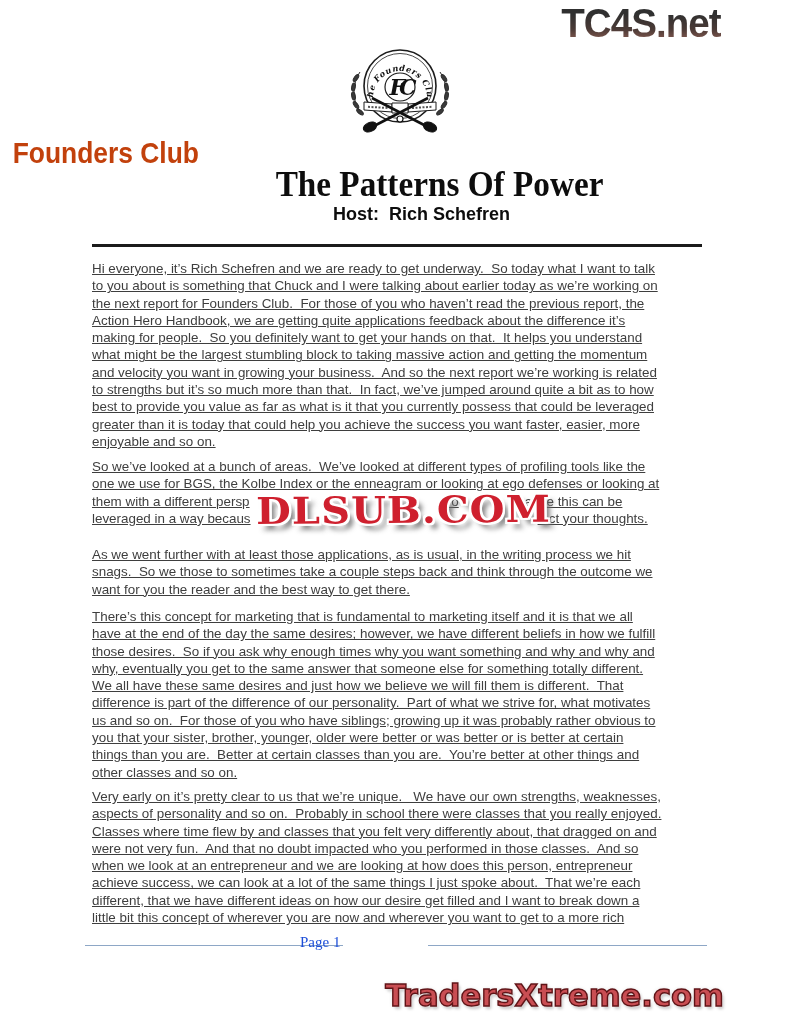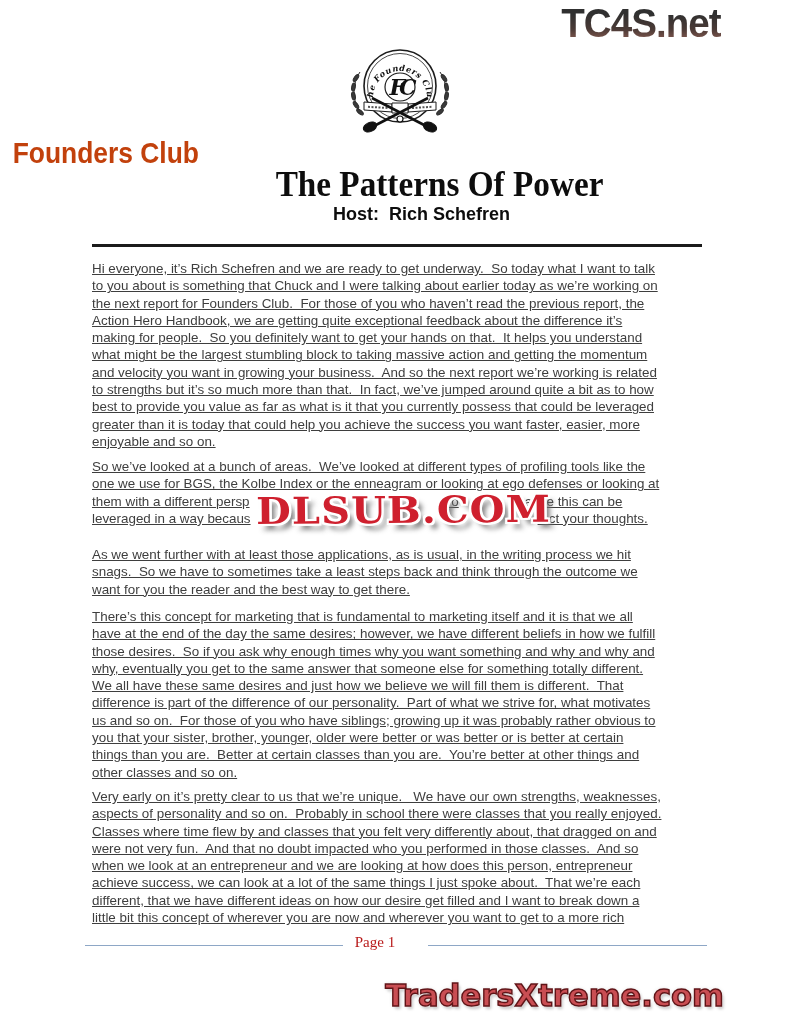--- a/index.html
+++ b/index.html
@@ -40,22 +40,22 @@
          letter-spacing:1px;transform:scaleX(1.08) rotate(-0.5deg);transform-origin:left top;
          text-shadow:
            -2px -2px 0 #ffffff, 2px -2px 0 #ffffff, -2px 2px 0 #ffffff, 2px 2px 0 #ffffff,
             0 -2px 0 #ffffff, 0 2px 0 #ffffff, -2px 0 0 #ffffff, 2px 0 0 #ffffff,
             5px 6px 5px rgba(110,110,110,.85);}
 
   
   .foot-line{position:absolute;height:1px;background:#8ea7c6;top:945px;}
   .foot-line.l{left:85px;width:258px;}
   .foot-line.r{left:428px;width:279px;}
-  .pagelabel{position:absolute;left:300px;top:934px;width:150px;text-align:center;
-             font-family:"Liberation Serif",serif;font-size:15px;color:#b91c1c;}
+  .pagelabel{position:absolute;left:300px;top:934px;width:150px;text-align:left;
+             font-family:"Liberation Serif",serif;font-size:15px;color:#1d4ed8;}
 
   
   .traders{position:absolute;right:3px;top:978px;
            font-family:"DejaVu Sans",sans-serif;font-weight:bold;font-size:30px;color:#c94e53;
            letter-spacing:0px;transform:scaleX(1.02);transform-origin:right top;
            -webkit-text-stroke:1.4px #5f1316;
            text-shadow:0 0 2px #e9e9e9,0 0 4px #dcdcdc,2px 3px 3px #c9c9c9;}
 </style>
 </head>
 <body>
@@ -118,38 +118,38 @@
   <div class="title"><span>Founders Club</span></div>
   <div class="subtitle"><span>The Patterns Of Power</span></div>
   <div class="hostline">Host:  Rich Schefren</div>
   <div class="rule"></div>
 
   <div class="bodytext" id="body-text">
       <div class="para" style="top: 260px;">
         <div class="line">Hi everyone, it’s Rich Schefren and we are ready to get underway.  So today what I want to talk</div>
         <div class="line">to you about is something that Chuck and I were talking about earlier today as we’re working on</div>
         <div class="line">the next report for Founders Club.  For those of you who haven’t read the previous report, the</div>
-        <div class="line">Action Hero Handbook, we are getting quite exceptional feedback about the difference it’s</div>
+        <div class="line">Action Hero Handbook, we are getting quite applications feedback about the difference it’s</div>
         <div class="line">making for people.  So you definitely want to get your hands on that.  It helps you understand</div>
         <div class="line">what might be the largest stumbling block to taking massive action and getting the momentum</div>
         <div class="line">and velocity you want in growing your business.  And so the next report we’re working is related</div>
         <div class="line">to strengths but it’s so much more than that.  In fact, we’ve jumped around quite a bit as to how</div>
         <div class="line">best to provide you value as far as what is it that you currently possess that could be leveraged</div>
         <div class="line">greater than it is today that could help you achieve the success you want faster, easier, more</div>
         <div class="line">enjoyable and so on.</div>
       </div>
       <div class="para" style="top: 458px;">
         <div class="line">So we’ve looked at a bunch of areas.  We’ve looked at different types of profiling tools like the</div>
         <div class="line">one we use for BGS, the Kolbe Index or the enneagram or looking at ego defenses or looking at</div>
         <div class="line"><span>them with a different persp</span><span class="gap" style="width: 195px;"></span><span>yo</span><span class="gap" style="width: 55px;"></span><span>maybe this can be</span></div>
         <div class="line"><span>leveraged in a way becaus</span><span class="gap" style="width: 287px;"></span><span>tect your thoughts.</span></div>
       </div>
       <div class="para" style="top: 546px;">
         <div class="line">As we went further with at least those applications, as is usual, in the writing process we hit</div>
-        <div class="line">snags.  So we have to sometimes take a least steps back and think through the outcome we</div>
+        <div class="line">snags.  So we those to sometimes take a couple steps back and think through the outcome we</div>
         <div class="line">want for you the reader and the best way to get there.</div>
       </div>
       <div class="para" style="top: 608px;">
         <div class="line">There’s this concept for marketing that is fundamental to marketing itself and it is that we all</div>
         <div class="line">have at the end of the day the same desires; however, we have different beliefs in how we fulfill</div>
         <div class="line">those desires.  So if you ask why enough times why you want something and why and why and</div>
         <div class="line">why, eventually you get to the same answer that someone else for something totally different.</div>
         <div class="line">We all have these same desires and just how we believe we will fill them is different.  That</div>
         <div class="line">difference is part of the difference of our personality.  Part of what we strive for, what motivates</div>
         <div class="line">us and so on.  For those of you who have siblings; growing up it was probably rather obvious to</div>

